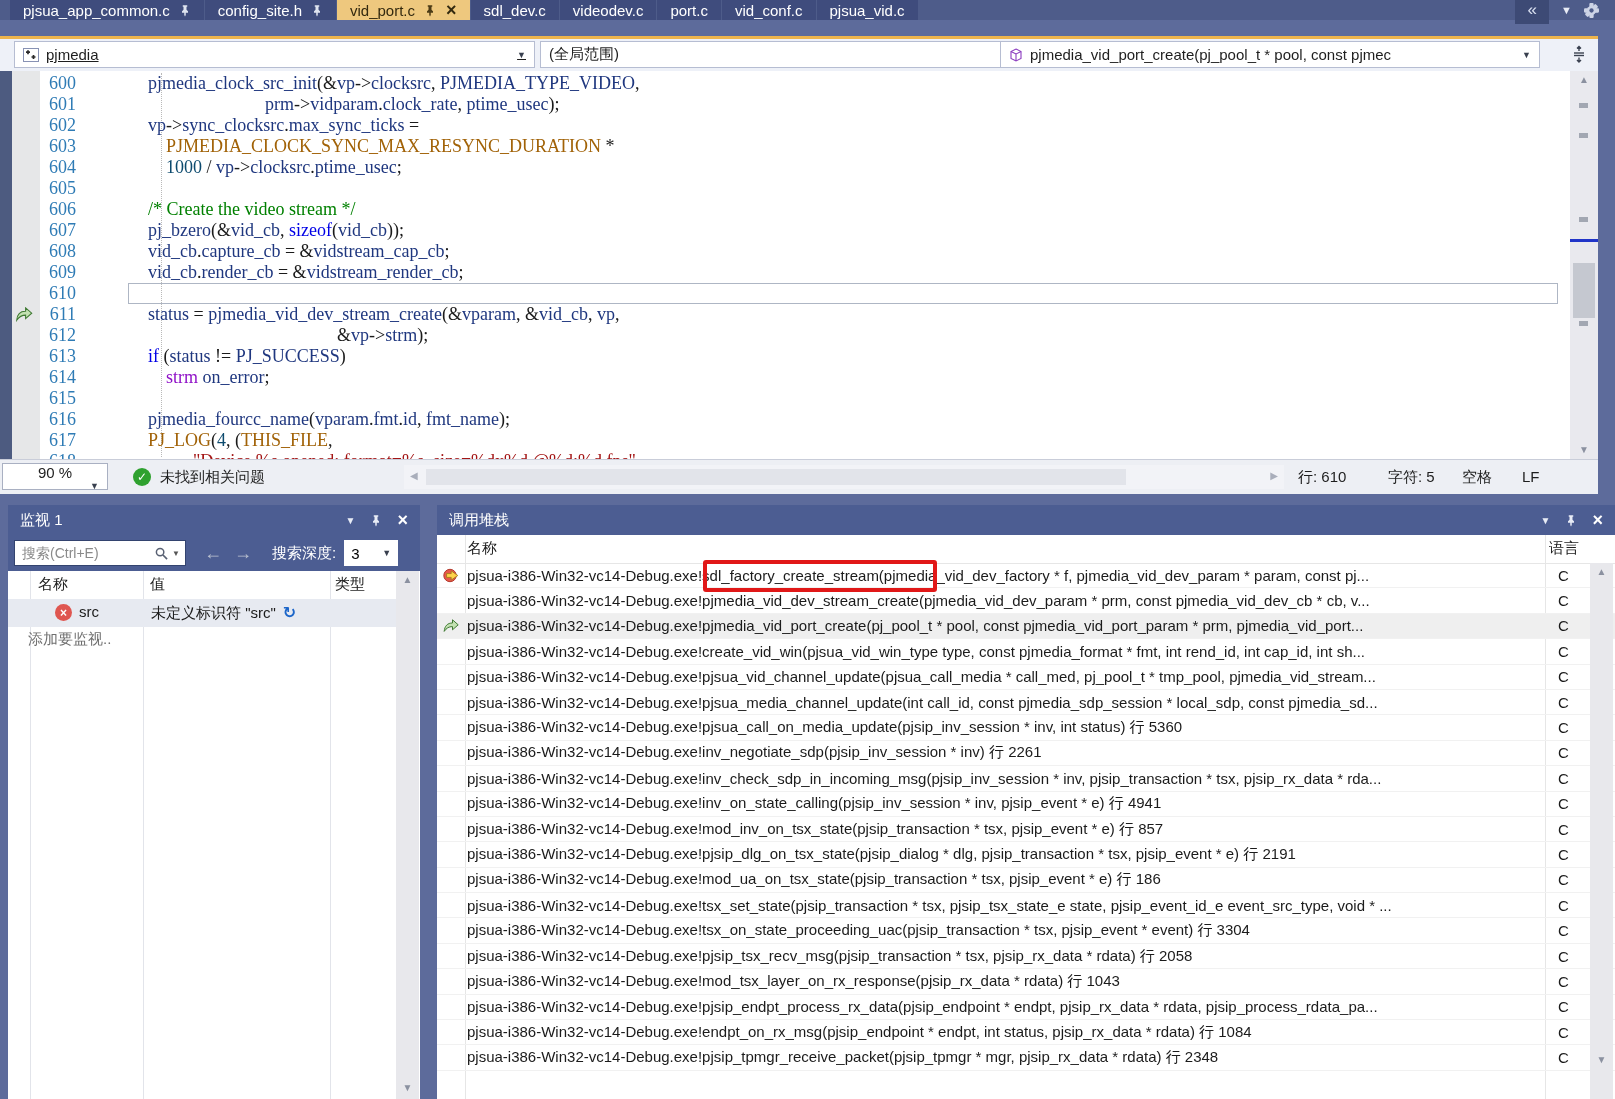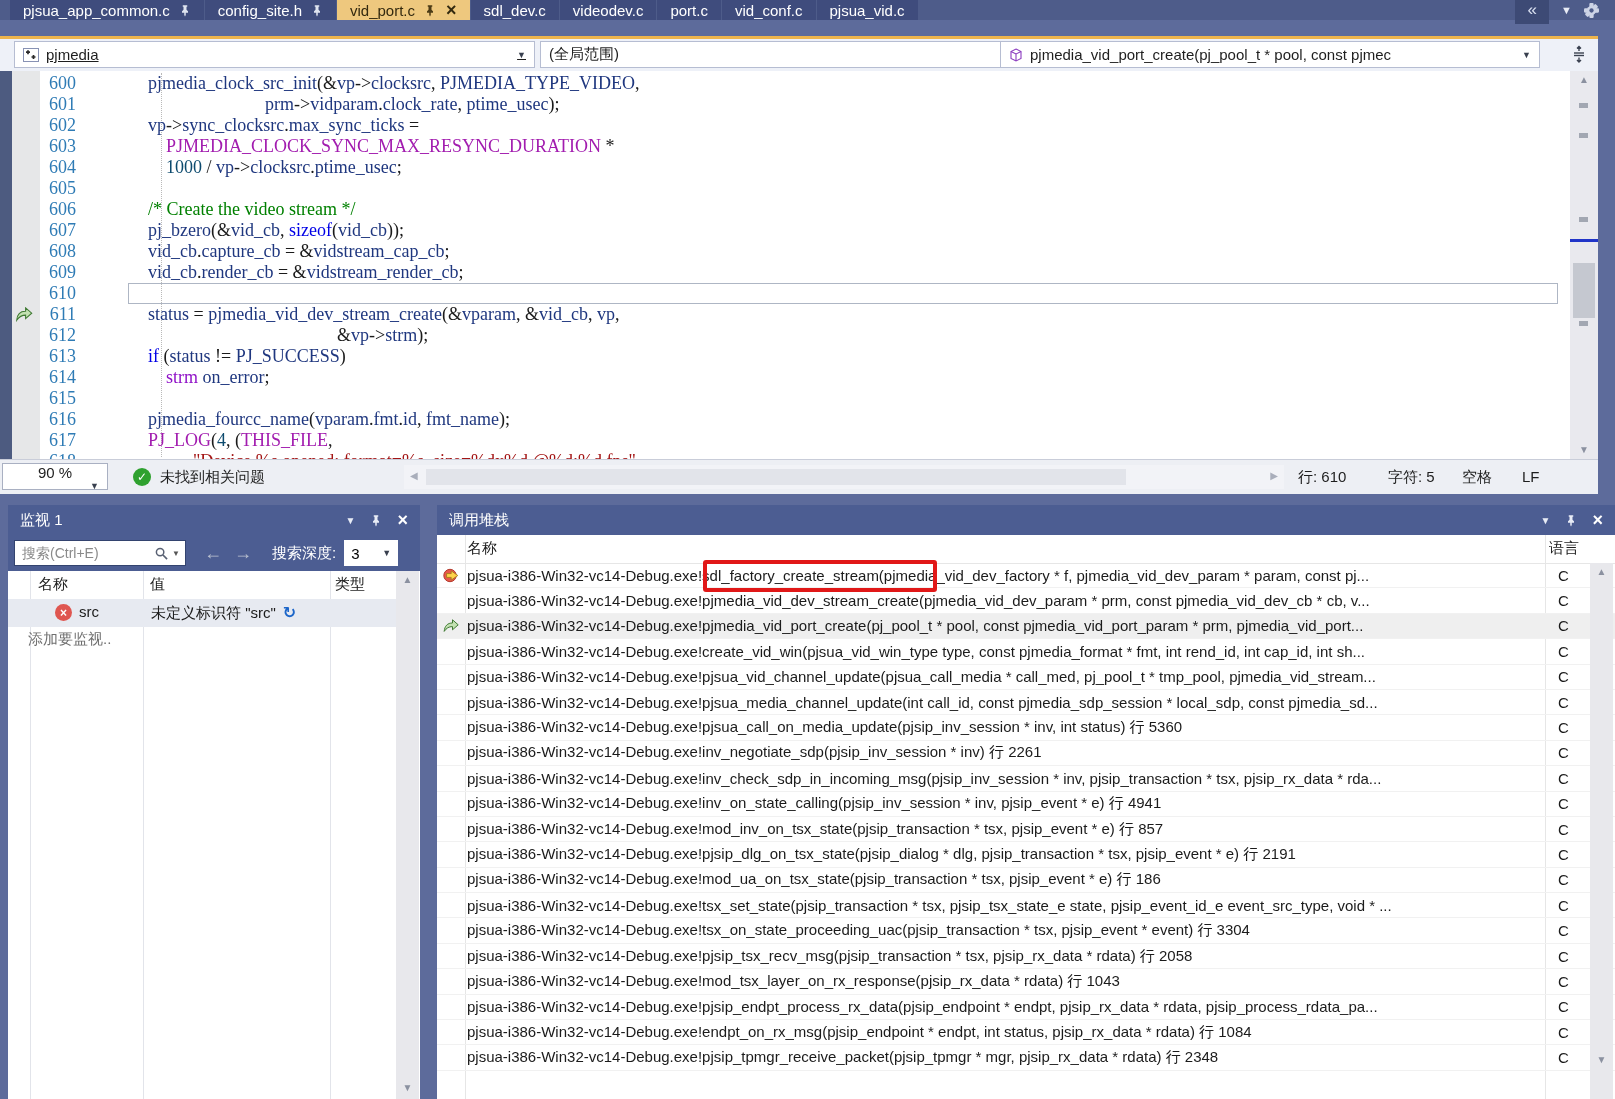--- a/index.html
+++ b/index.html
@@ -40,21 +40,21 @@
   .ed-margin{position:absolute;left:12px;top:0;width:28px;height:100%;background:#e6e7e8;}
   .indent-guide{position:absolute;left:161px;top:2px;height:384px;border-left:1px dotted #b9b9b9;}
   #code-lines{position:absolute;left:0;top:2px;width:1570px;}
   .code-line{position:relative;height:21px;font-family:Liberation Serif, serif;
              font-size:18px;line-height:21px;white-space:pre;}
   .code-line .ln{position:absolute;left:36px;width:40px;text-align:right;color:#2e7bb5;}
   .code-line .ct{position:absolute;left:130px;}
   .code-line.cur::after{content:"";position:absolute;left:128px;width:1428px;top:0;height:19px;
              border:1px solid #aeb6c4;}
   .tok-id{color:#1f377f}.tok-pl{color:#1a1a1a}.tok-kw{color:#0000e6}.tok-ctrl{color:#9012c8}
-  .tok-mac{color:#a21caf}.tok-cm{color:#008000}.tok-str{color:#a31515}.tok-num{color:#0c4a6e}
+  .tok-mac{color:#a16207}.tok-cm{color:#008000}.tok-str{color:#a31515}.tok-num{color:#0c4a6e}
   .margin-arrow{position:absolute;left:15px;width:20px;height:16px;}
 
   .ed-scroll{position:absolute;left:1570px;top:0;width:28px;height:388px;background:#e9e9ee;}
   .sarr{position:absolute;left:0;width:28px;text-align:center;color:#8b91a0;font-size:10px;line-height:14px;}
   .smark{position:absolute;left:9px;width:9px;height:5px;background:#a2a7b2;}
   .scaret{position:absolute;left:0;width:28px;height:3px;background:#2034c8;}
   .sthumb{position:absolute;left:3px;width:22px;background:#c5c8d0;}
 
   
   .ed-status{position:absolute;left:0;top:459px;width:1598px;height:35px;background:#edeff4;

